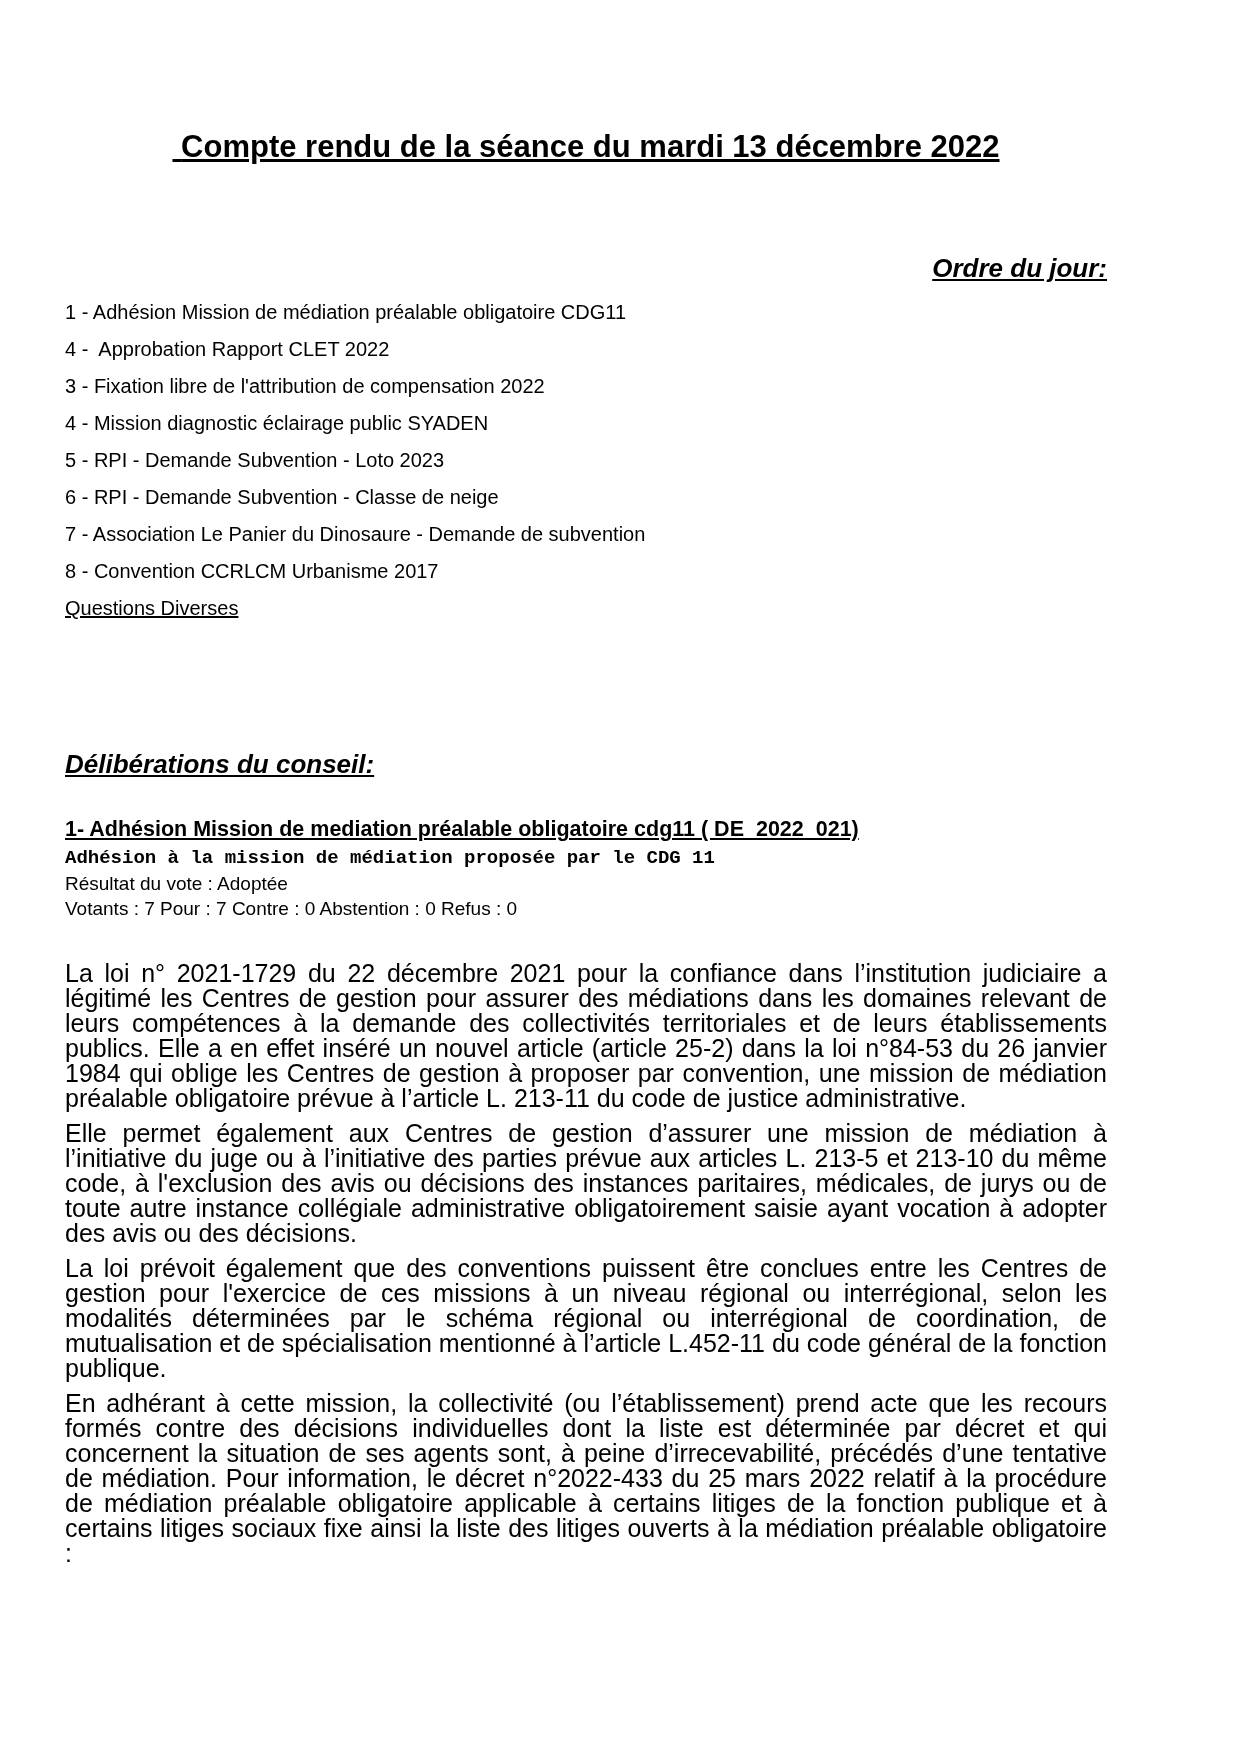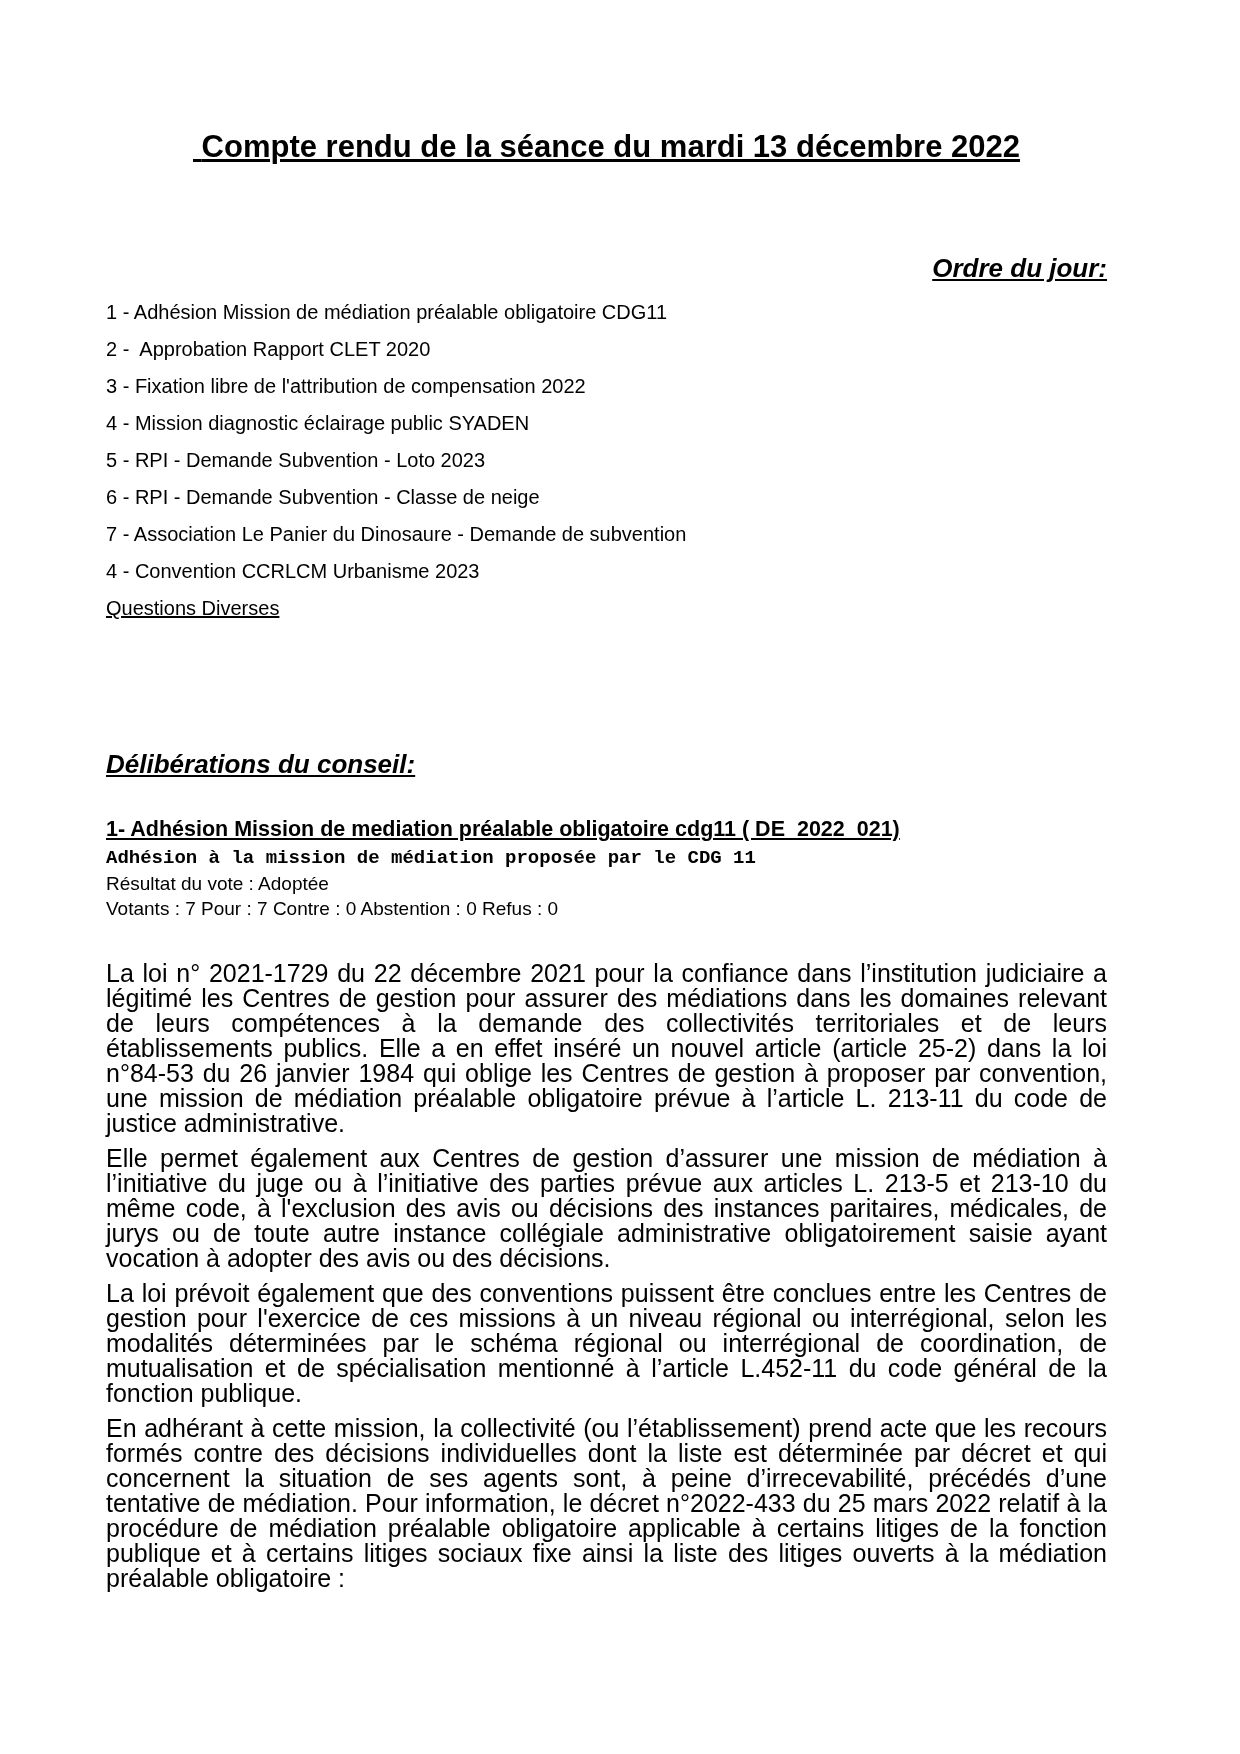--- a/index.html
+++ b/index.html
@@ -7,21 +7,21 @@
   body {
     width: 1240px;
     height: 1754px;
     color: #000000;
     font-family: "Liberation Sans", sans-serif;
     overflow: hidden;
   }
   .page {
     width: 1240px;
     height: 1754px;
-    padding: 128px 133px 0 106px;
+    padding: 128px 133px 0 65px;
     background: #ffffff;
   }
   .doc-title {
     font-size: 31px;
     font-weight: bold;
     line-height: 37px;
     text-align: center;
     text-decoration: underline;
     white-space: pre-wrap;
   }
@@ -84,27 +84,27 @@
 
 <div class="page">
 
   <h1 class="doc-title"> Compte rendu de la séance du mardi 13 décembre 2022</h1>
 
 
   <h2 class="section-h agenda-h">Ordre du jour:</h2>
 
   <div class="agenda-list">
     <p class="agenda-item">1 - Adhésion Mission de médiation préalable obligatoire CDG11</p>
-    <p class="agenda-item">2 -  Approbation Rapport CLET 2020</p>
+    <p class="agenda-item">4 -  Approbation Rapport CLET 2022</p>
     <p class="agenda-item">3 - Fixation libre de l'attribution de compensation 2022</p>
     <p class="agenda-item">4 - Mission diagnostic éclairage public SYADEN</p>
     <p class="agenda-item">5 - RPI - Demande Subvention - Loto 2023</p>
     <p class="agenda-item">6 - RPI - Demande Subvention - Classe de neige</p>
     <p class="agenda-item">7 - Association Le Panier du Dinosaure - Demande de subvention</p>
-    <p class="agenda-item">4 - Convention CCRLCM Urbanisme 2023</p>
+    <p class="agenda-item">8 - Convention CCRLCM Urbanisme 2017</p>
   </div>
 
   <p class="questions">Questions Diverses</p>
 
   <h2 class="section-h delib-h">Délibérations du conseil:</h2>
 
   <h3 class="sec-title">1- Adhésion Mission de mediation préalable obligatoire cdg11 ( DE_2022_021)</h3>
 
   <p class="sec-subtitle">Adhésion à la mission de médiation proposée par le CDG 11</p>
 

